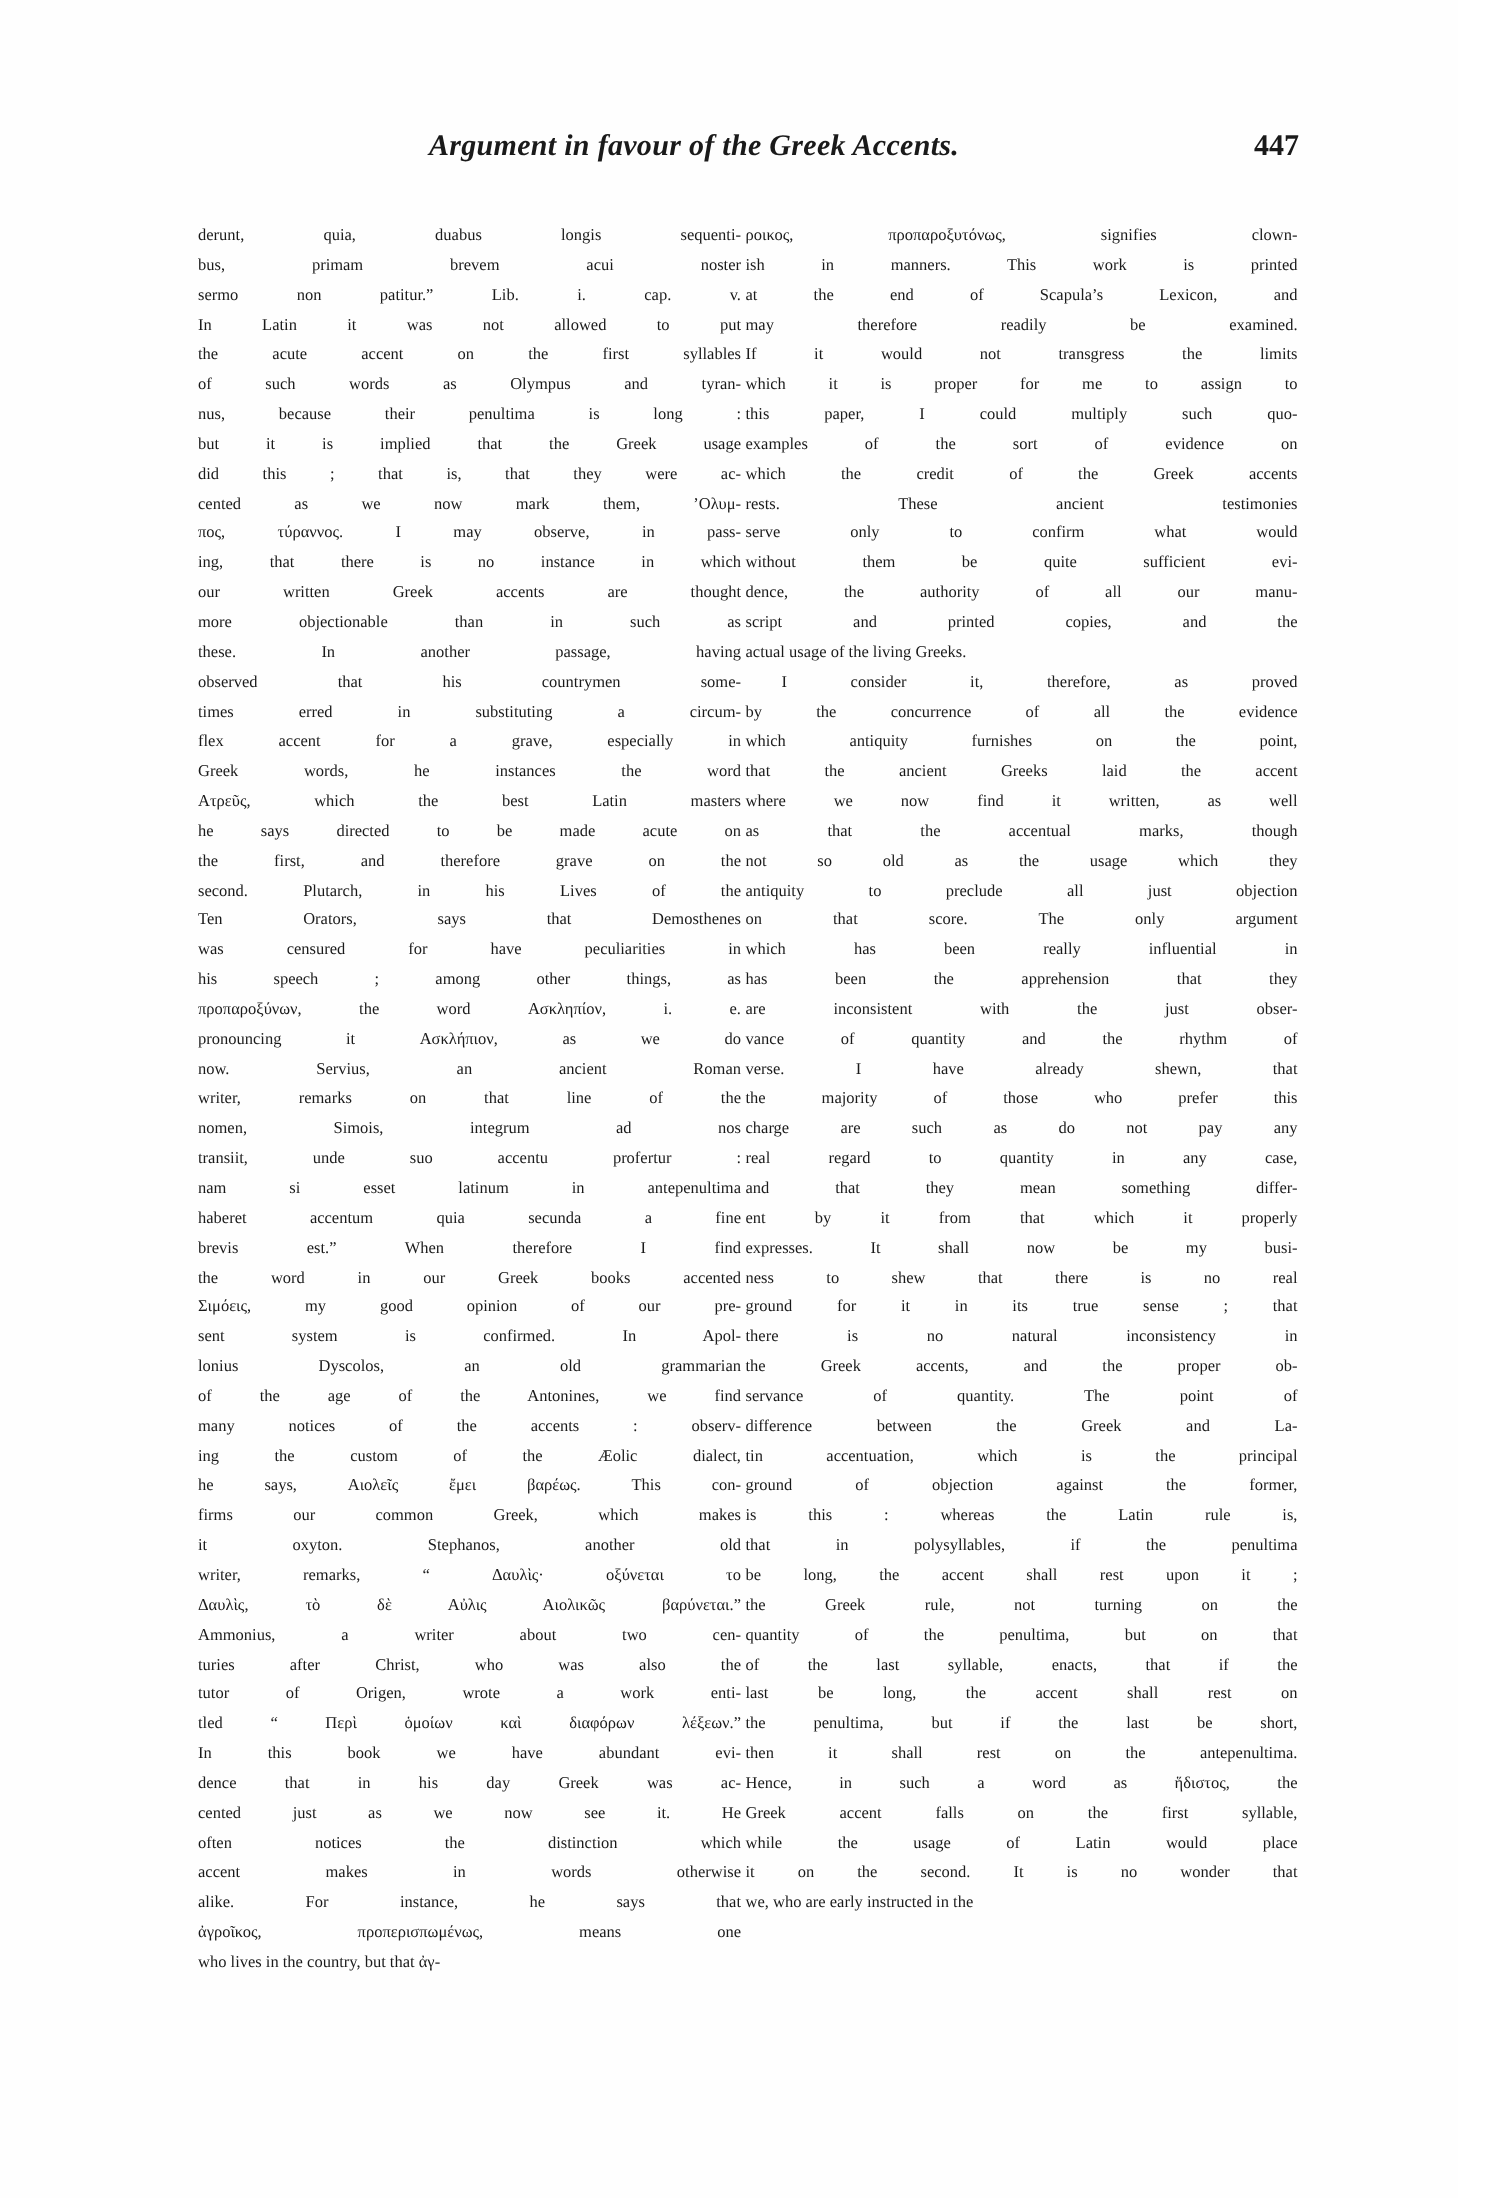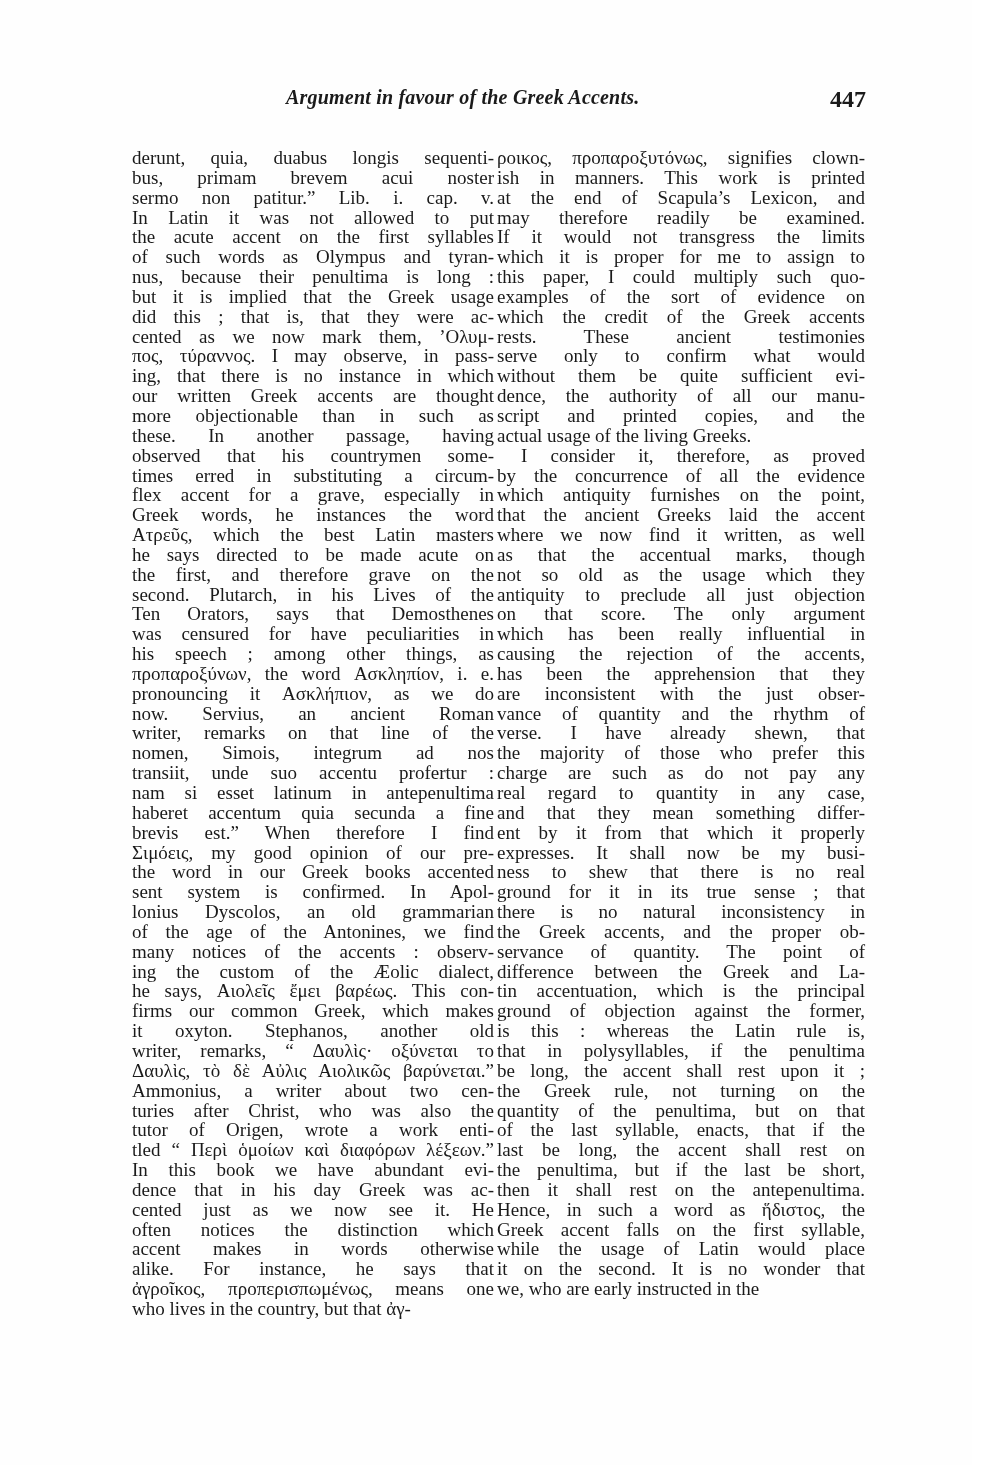--- a/index.html
+++ b/index.html
@@ -7,26 +7,26 @@
   .page { position: absolute; left: 0; top: 0; width: 924px; height: 1465px; background: #fefefe; padding-left: 48px; }
   .running-head {
     position: absolute; top: 86px; left: 130px; width: 736px; height: 26px;
     font-family: "Liberation Serif", "DejaVu Serif", serif;
   }
   .running-title {
     position: absolute; left: 156px; top: 0; font-style: italic; font-weight: bold;
     font-size: 20px; letter-spacing: 0.2px;
   }
   .page-number {
-    position: absolute; right: 0; top: 0; font-weight: bold; font-size: 24px;
+    position: absolute; right: 0; top: 0; font-weight: bold; font-size: 20px;
   }
   .col {
     position: absolute; top: 148px; width: 362px;
     font-family: "Liberation Serif", "DejaVu Serif", serif;
-    font-size: 19px; line-height: 19.85px;
+    font-size: 11px; line-height: 19.85px;
   }
   .col-left { left: 132px; }
   .col-right { left: 497px; width: 368px; }
   .line {
     display: block; white-space: nowrap; text-align: justify; text-align-last: justify;
     height: 19.85px; overflow: visible;
   }
   .line.last { text-align-last: left; }
   .line.indent { padding-left: 24px; }
 </style>
@@ -68,22 +68,22 @@
       <span class="line">his speech ; among other things, as</span>
       <span class="line">προπαροξύνων, the word Ασκληπίον, i. e.</span>
       <span class="line">pronouncing it Ασκλήπιον, as we do</span>
       <span class="line">now.  Servius, an ancient Roman</span>
       <span class="line">writer, remarks on that line of the</span>
       <span class="line">nomen, Simois, integrum ad nos</span>
       <span class="line">transiit, unde suo accentu profertur :</span>
       <span class="line">nam si esset latinum in antepenultima</span>
       <span class="line">haberet accentum quia secunda a fine</span>
       <span class="line">brevis est.”  When therefore I find</span>
+      <span class="line">the word in our Greek books accented</span>
       <span class="line">Σιμόεις, my good opinion of our pre-</span>
-      <span class="line">the word in our Greek books accented</span>
       <span class="line">sent system is confirmed.  In Apol-</span>
       <span class="line">lonius Dyscolos, an old grammarian</span>
       <span class="line">of the age of the Antonines, we find</span>
       <span class="line">many notices of the accents : observ-</span>
       <span class="line">ing the custom of the Æolic dialect,</span>
       <span class="line">he says, Αιολεῖς ἔμει βαρέως.  This con-</span>
       <span class="line">firms our common Greek, which makes</span>
       <span class="line">it oxyton.  Stephanos, another old</span>
       <span class="line">writer, remarks, “ Δαυλὶς· οξύνεται το</span>
       <span class="line">Δαυλὶς, τὸ δὲ Αὐλις Αιολικῶς βαρύνεται.”</span>
@@ -119,21 +119,20 @@
       <span class="line indent">I consider it, therefore, as proved</span>
       <span class="line">by the concurrence of all the evidence</span>
       <span class="line">which antiquity furnishes on the point,</span>
       <span class="line">that the ancient Greeks laid the accent</span>
       <span class="line">where we now find it written, as well</span>
       <span class="line">as that the accentual marks, though</span>
       <span class="line">not so old as the usage which they</span>
       <span class="line">antiquity to preclude all just objection</span>
       <span class="line">on that score.  The only argument</span>
       <span class="line">which has been really influential in</span>
-      <span class="line">causing the rejection of the accents,</span>
       <span class="line">has been the apprehension that they</span>
       <span class="line">are inconsistent with the just obser-</span>
       <span class="line">vance of quantity and the rhythm of</span>
       <span class="line">verse.  I have already shewn, that</span>
       <span class="line">the majority of those who prefer this</span>
       <span class="line">charge are such as do not pay any</span>
       <span class="line">real regard to quantity in any case,</span>
       <span class="line">and that they mean something differ-</span>
       <span class="line">ent by it from that which it properly</span>
       <span class="line">expresses.  It shall now be my busi-</span>

